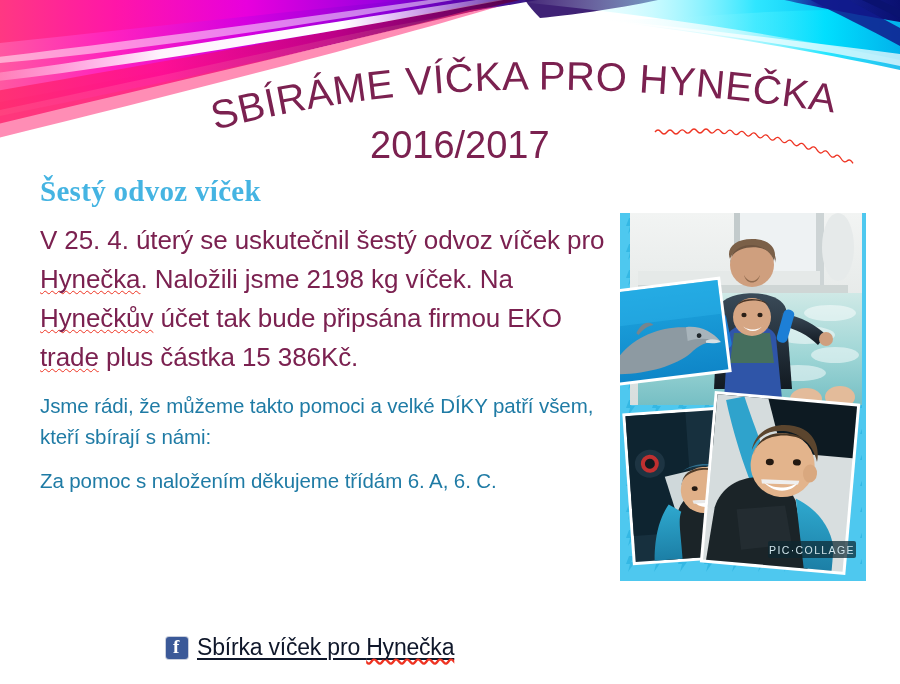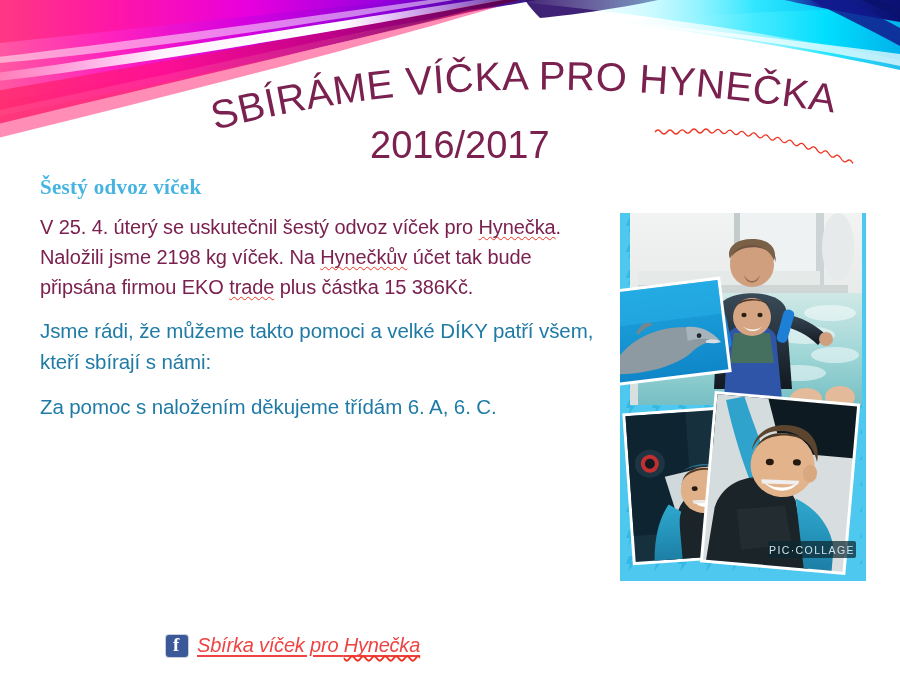--- a/index.html
+++ b/index.html
@@ -59,35 +59,35 @@
   #content {
     position: absolute;
     left: 40px;
     top: 176px;
     width: 565px;
   }
 
   #section-heading {
     font-family: "Liberation Serif", serif;
     font-weight: bold;
-    font-size: 21px;
+    font-size: 29px;
     color: #45b4e2;
     margin: 0 0 13px 0;
     line-height: 1.1;
     letter-spacing: 0.3px;
   }
 
   .para {
     margin: 0 0 14px 0;
     line-height: 1.5;
   }
 
   .para-maroon {
     color: #7b2150;
-    font-size: 20px;
+    font-size: 26px;
     letter-spacing: -0.1px;
   }
 
   .para-blue {
     color: #1f7ba5;
     font-size: 20.5px;
     letter-spacing: -0.1px;
   }
 
   .para-list {
@@ -149,26 +149,25 @@
     position: absolute;
     left: 7px;
     top: -1px;
     font-family: "Liberation Serif", serif;
     font-weight: bold;
     font-size: 19px;
     color: #ffffff;
     line-height: 22px;
   }
   #fb-link {
-    color: #ef4444;
-    font-size: 20px;
+    color: #0f172a;
+    font-size: 23px;
     text-decoration: underline;
     text-underline-offset: 3px;
     letter-spacing: -0.2px;
-    font-style: italic;
   }
   #fb-link .sq {
     text-decoration: underline wavy #ee3322;
     text-underline-offset: 3px;
   }
 </style>
 </head>
 <body>
 
 <div id="slide">

